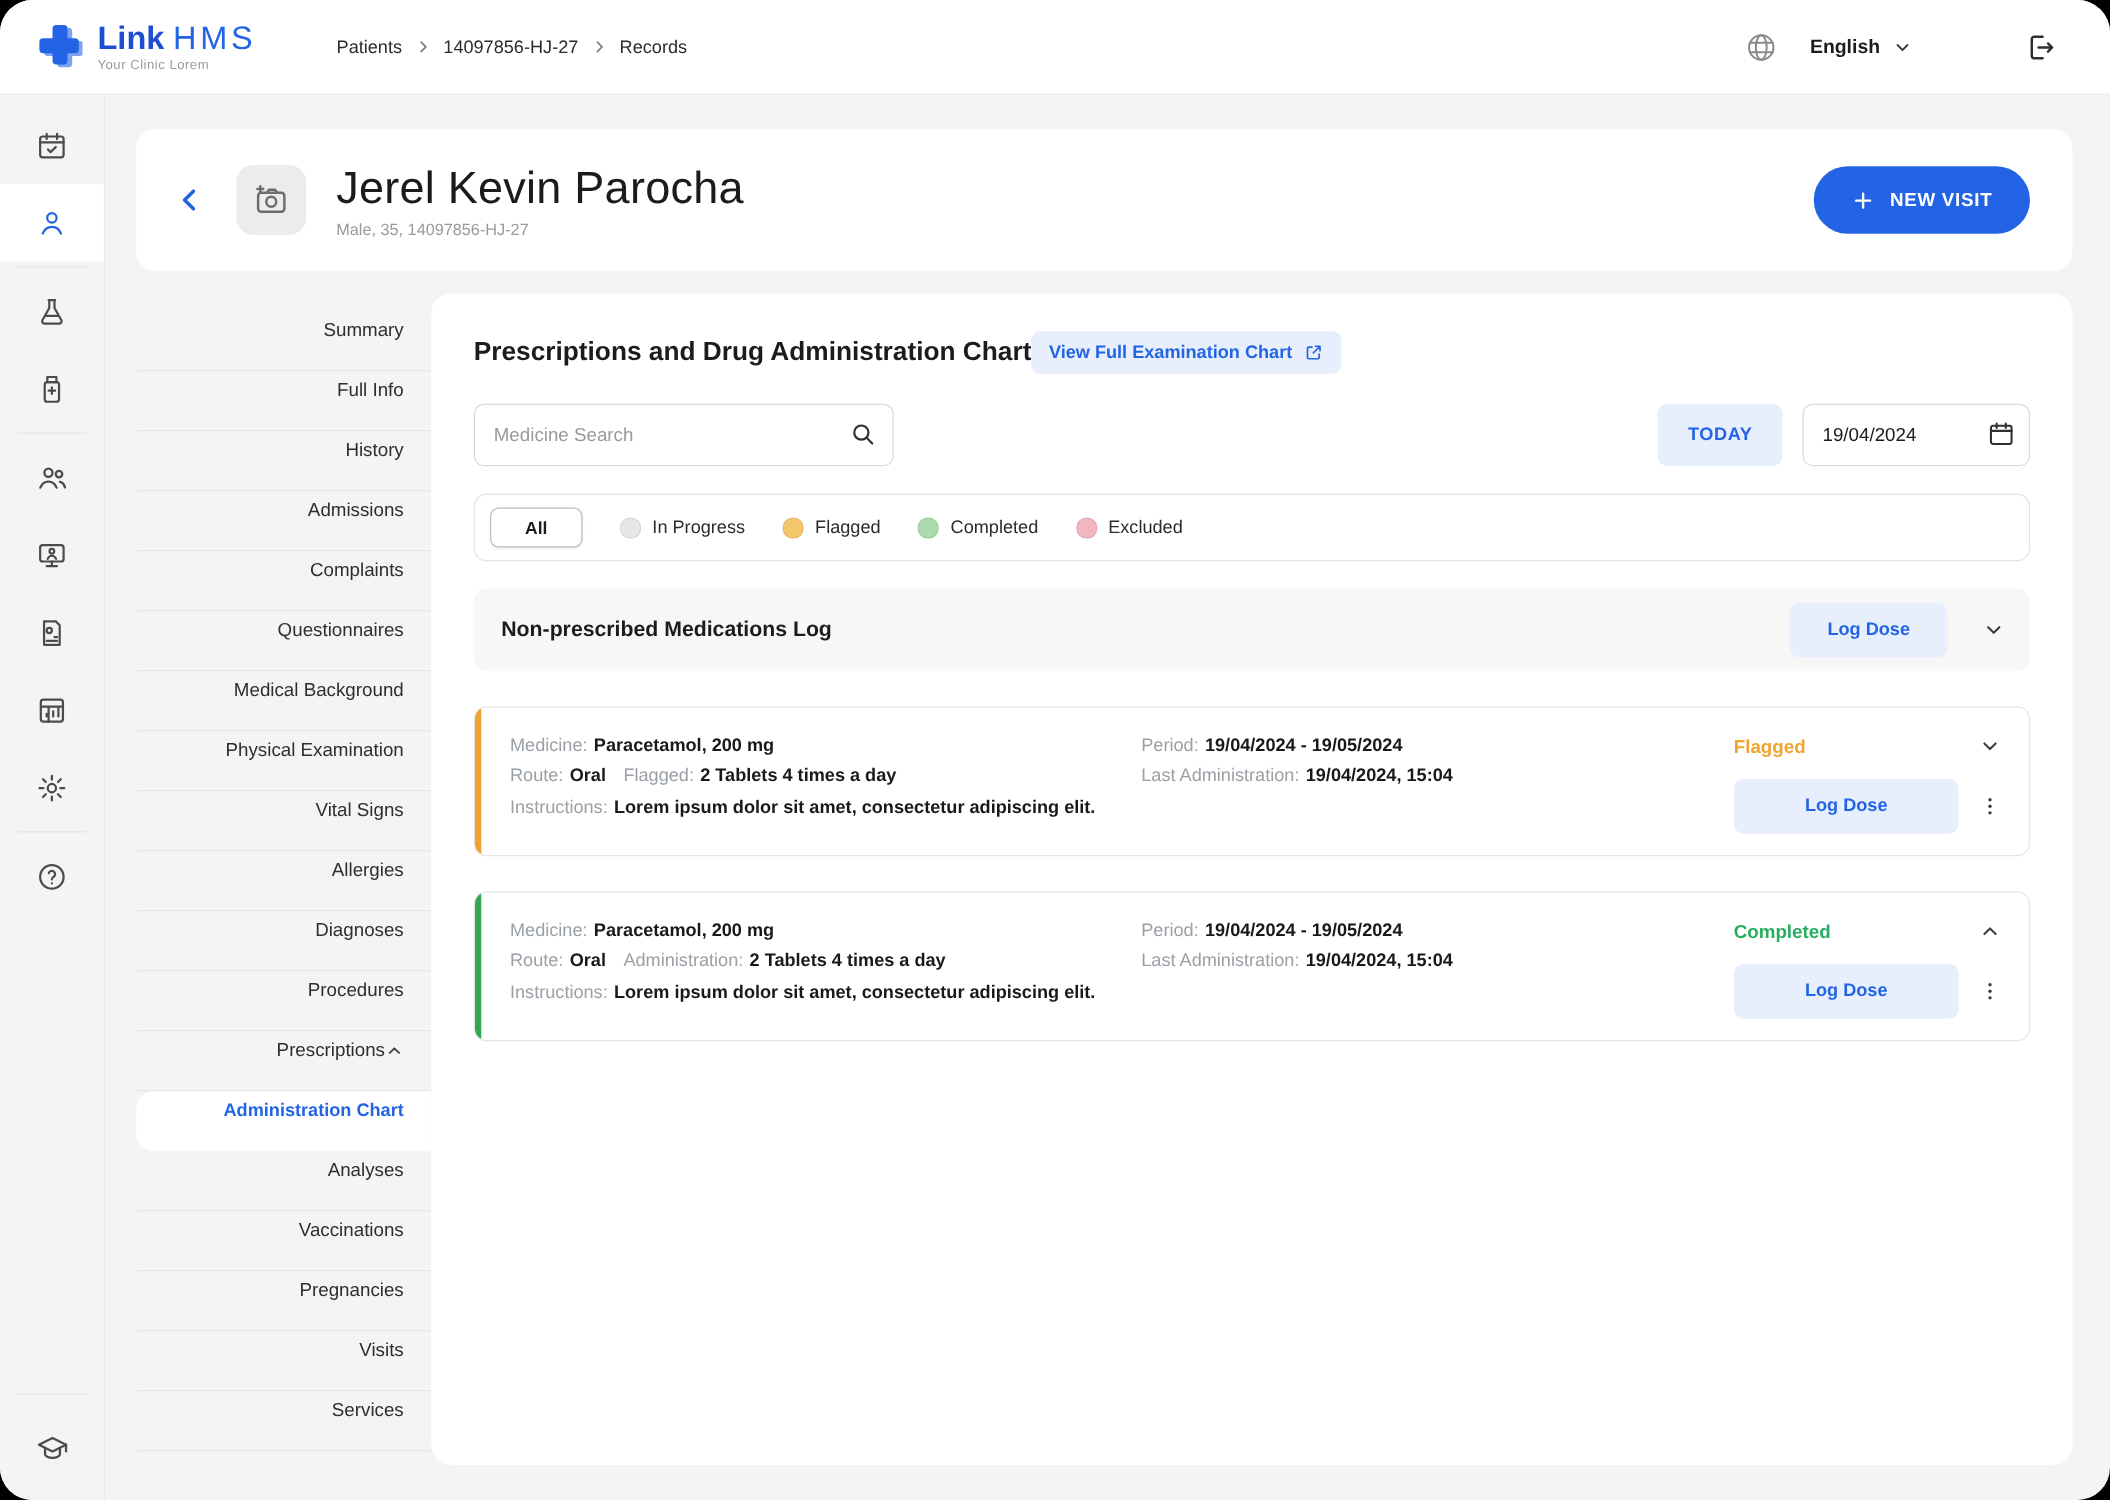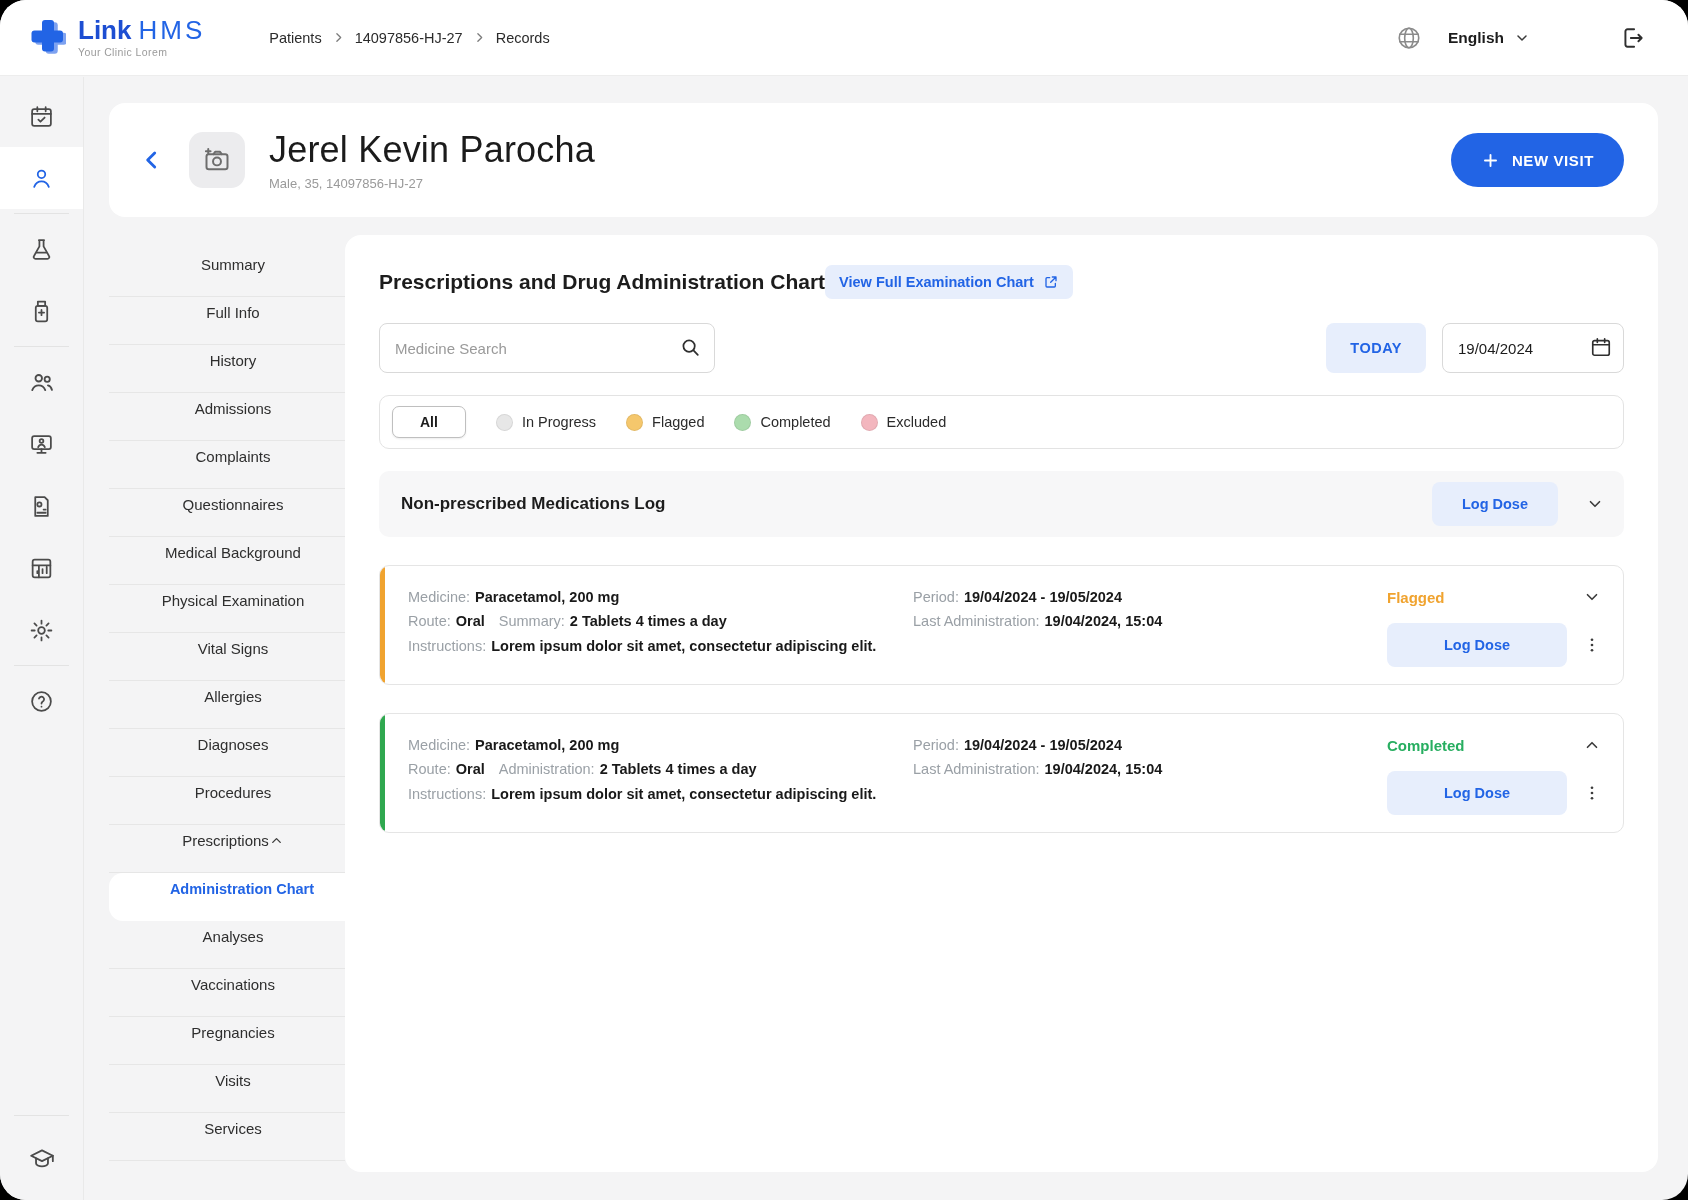--- a/index.html
+++ b/index.html
@@ -37,21 +37,21 @@
   .avatar { width:56px; height:56px; border-radius:14px; background:#ececee; display:flex; align-items:center; justify-content:center; color:#6d6d6d; margin-left:24px; }
   .patient-id { margin-left:24px; }
   .patient-name { font-size:36px; font-weight:500; color:#1b1b1b; letter-spacing:.2px; }
   .patient-meta { font-size:13px; color:#9a9a9a; margin-top:5px; }
   .new-visit-btn { margin-left:auto; height:54px; padding:0 30px; border-radius:27px; background:#2264E5; color:#fff; font-size:15px; font-weight:700; letter-spacing:.6px; display:flex; align-items:center; gap:12px; }
 
   .workspace { flex:1; display:flex; margin-top:18px; min-height:0; }
 
   
   .tabs { width:236px; flex:none; display:flex; flex-direction:column; padding-top:14px; }
-  .tab { height:48px; display:flex; align-items:center; justify-content:center; padding:0 22px 16px 34px; font-size:15px; color:#2e2e2e; border-bottom:1px solid #e6e6e6; text-align:left; }
+  .tab { height:48px; display:flex; align-items:center; justify-content:flex-end; padding:0 22px 16px 34px; font-size:15px; color:#2e2e2e; border-bottom:1px solid #e6e6e6; text-align:left; }
   .tab .chev { color:#3c3c3c; }
   .tab.sub { padding-left:52px; }
   .tab.active { background:#fff; border-bottom:none; border-radius:14px 0 0 14px; color:#2264E5; font-weight:700; font-size:14.5px; }
 
   
   .panel { flex:1; background:#fff; border-radius:16px; padding:30px 34px 32px; min-width:0; overflow:hidden; }
   .panel-head { display:flex; align-items:center; }
   .panel-title { font-size:21px; font-weight:700; color:#1c1c1c; }
   .view-full { background:#E7EEFC; border-radius:7px; padding:9px 14px; color:#2264E5; font-size:14.5px; font-weight:700; display:flex; align-items:center; gap:9px; }
 
@@ -391,21 +391,21 @@
                   <path d="M6 9l6 6 6-6"></path>
                 </svg>
             </button>
           </div>
         </div>
 
         <article class="med-card">
           <span class="accent" style="background: rgb(240, 163, 47);"></span>
           <div class="med-col-main">
             <div class="med-line"><span class="lbl">Medicine:</span><span class="val">Paracetamol, 200 mg</span></div>
-            <div class="med-line"><span class="lbl">Route:</span><span class="val">Oral</span><span class="lbl gap">Summary:</span><span class="val">2 Tablets 4 times a day</span></div>
+            <div class="med-line"><span class="lbl">Route:</span><span class="val">Oral</span><span class="lbl gap">Flagged:</span><span class="val">2 Tablets 4 times a day</span></div>
             <div class="med-line"><span class="lbl">Instructions:</span><span class="val">Lorem ipsum dolor sit amet, consectetur adipiscing elit.</span></div>
           </div>
           <div class="med-col-period">
             <div class="med-line"><span class="lbl">Period:</span><span class="val">19/04/2024 - 19/05/2024</span></div>
             <div class="med-line"><span class="lbl">Last Administration:</span><span class="val">19/04/2024, 15:04</span></div>
           </div>
           <div class="med-col-actions">
             <div class="status-row">
               <span class="status" style="color: rgb(240, 163, 47);">Flagged</span>
               <button class="icon-btn">

